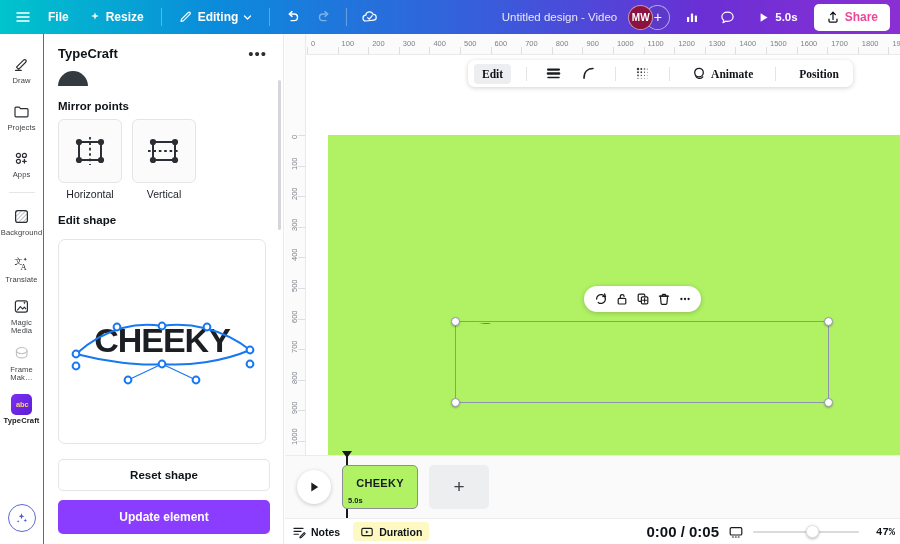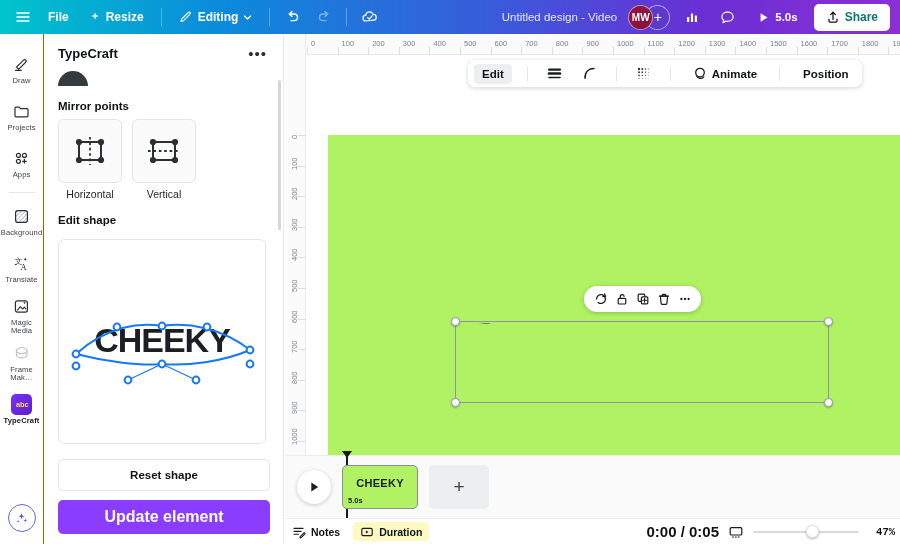--- a/index.html
+++ b/index.html
@@ -47,21 +47,21 @@
     width:29px; height:26px; border-radius:5px; display:flex;
     align-items:center; justify-content:center; cursor:pointer;
   }
   .play-chip {
     display:flex; align-items:center; gap:5px; height:26px;
     padding:0 9px 0 8px; border-radius:5px; cursor:pointer;
     font-size:11.5px; font-weight:700;
   }
   .share-btn {
     display:flex; align-items:center; gap:5px; height:27px; padding:0 12px;
-    background:#fff; color:#0f766e; border-radius:5px;
+    background:#fff; color:#ec4899; border-radius:5px;
     font-size:12px; font-weight:600; cursor:pointer;
   }
 
   
   .rail {
     position:absolute; left:0; top:34px; width:44px; height:510px;
     background:#fff; border-right:1px solid #a16207;
     display:flex; flex-direction:column; align-items:center;
     padding-top:12px; gap:0;
   }
@@ -118,21 +118,21 @@
     display:flex; align-items:center; justify-content:center; overflow:hidden;
   }
   .panel-actions { position:absolute; left:0; bottom:10px; width:240px; padding:0 14px; }
   .btn-ghost {
     width:100%; height:32px; border:1px solid #e3e5e8; border-radius:5px;
     background:#fff; font-size:11.5px; font-weight:700; color:#0e1318; cursor:pointer;
     font-family:inherit;
   }
   .btn-primary {
     width:100%; height:34px; margin-top:9px; border:0; border-radius:5px;
-    background:#8b3dff; color:#fff; font-size:16px; font-weight:700; cursor:pointer;
+    background:#8b3dff; color:#fff; font-size:12px; font-weight:700; cursor:pointer;
     font-family:inherit;
   }
 
   
   .editor { position:absolute; left:285px; top:34px; width:615px; height:510px; background:#fff; }
 
   .ruler-h {
     position:absolute; left:0; top:0; width:615px; height:21px;
     background:#fbfbfc; border-bottom:1px solid #e9eaec; overflow:hidden;
   }
@@ -171,21 +171,21 @@
     background:#fff; border:1px solid #9094ab; box-shadow:0 1px 2px rgba(0,0,0,.25);
   }
   .h-tl { left:-5px; top:-5px; } .h-tr { right:-5px; top:-5px; }
   .h-bl { left:-5px; bottom:-5px; } .h-br { right:-5px; bottom:-5px; }
   .cheeky-main { position:absolute; left:128px; top:188px; width:372px; height:78px; z-index:4; }
 
   
   .el-toolbar {
     position:absolute; left:183px; top:26px; height:27px;
     background:#fff; border-radius:7px; box-shadow:0 1px 5px rgba(0,0,0,.18);
-    display:flex; align-items:center; padding:0 6px; gap:12px; z-index:8;
+    display:flex; align-items:center; padding:0 6px; gap:12px; z-index:8;font-family:Liberation Serif, serif;
   }
   .el-chip {
     height:20px; padding:0 8px; border-radius:4px; font-size:11.5px; font-weight:700;
     display:flex; align-items:center; cursor:pointer; color:#0e1318;
   }
   .el-chip.on { background:#eceef0; }
   .el-ico { width:23px; height:20px; display:flex; align-items:center; justify-content:center; cursor:pointer; border-radius:4px; }
   .el-sep { width:1px; height:14px; background:#e2e4e7; margin:0 3px; }
   .el-label { display:flex; align-items:center; gap:4px; height:20px; padding:0 7px; border-radius:4px;
     font-size:11.5px; font-weight:700; cursor:pointer; }

